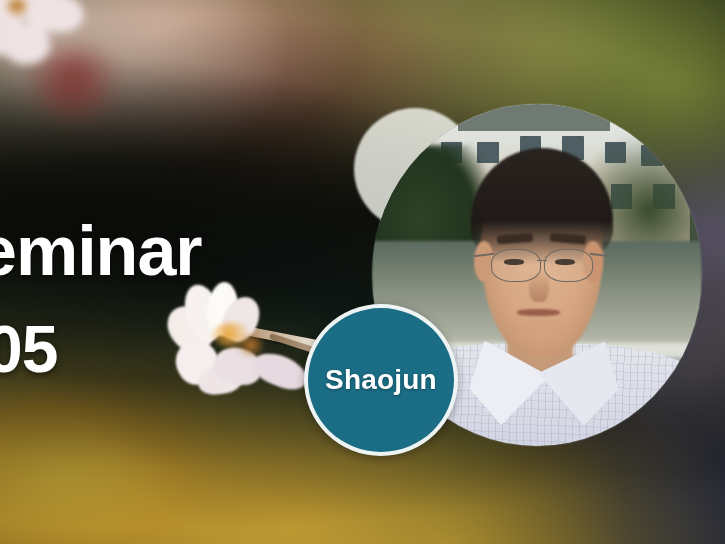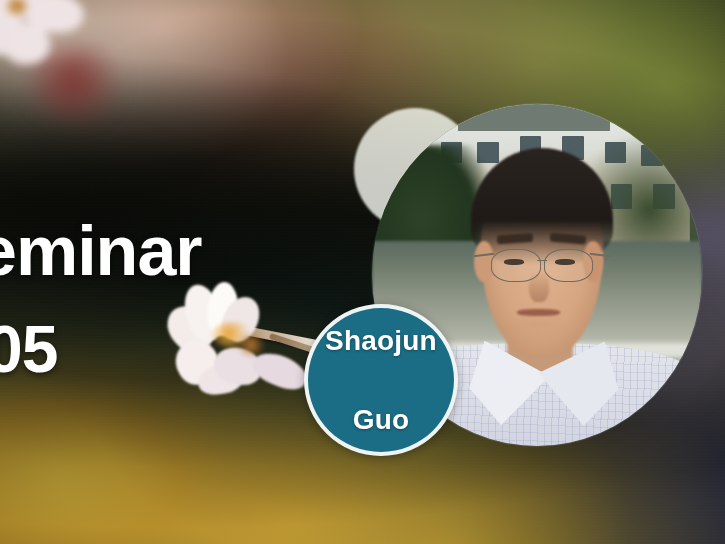--- a/index.html
+++ b/index.html
@@ -339,16 +339,15 @@
     <div class="ph ph-glass-r"></div>
     <div class="ph ph-bridge"></div>
     <div class="ph ph-nose"></div>
     <div class="ph ph-mouth"></div>
     <div class="ph ph-chin"></div>
     <div class="ph ph-shadow"></div>
   </div>
 
   <div id="name-badge">
     <span class="nm">Shaojun</span>
-    <span class="nm">Guo</span>
   </div>
 
 </div>
 
 </body></html>

